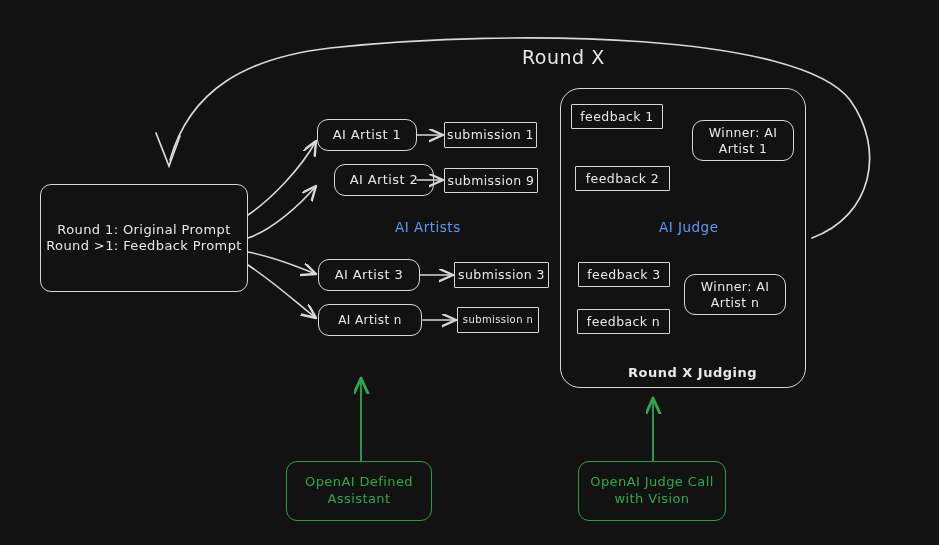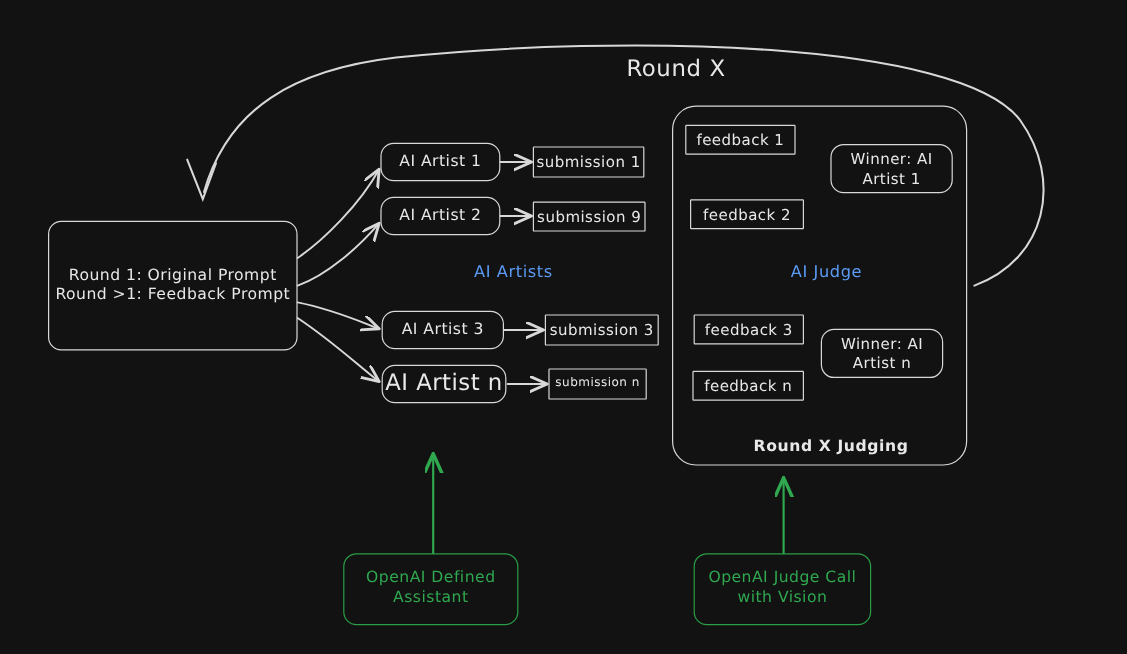--- a/index.html
+++ b/index.html
@@ -108,23 +108,23 @@
   </svg>
 
   <div class="label" style="left:507px; top:46px; font-size:19px;margin-left:15px;">Round X</div>
 
   <div class="node rounded" style="left:40px; top:184px; width:208px; height:108px; font-size:13px; flex-direction:column;">
     <div>Round 1: Original Prompt</div>
     <div>Round &gt;1: Feedback Prompt</div>
   </div>
 
   <div class="node rounded" style="left:317px; top:119px; width:100px; height:32px; font-size:13px;">AI Artist 1</div>
-  <div class="node rounded" style="left:317px; top:164px; width:100px; height:32px; font-size:13px;">AI Artist 2</div>
+  <div class="node rounded" style="left:334px; top:164px; width:100px; height:32px; font-size:13px;">AI Artist 2</div>
   <div class="node rounded" style="left:318px; top:259px; width:102px; height:32px; font-size:13px;">AI Artist 3</div>
-  <div class="node rounded" style="left:318px; top:304px; width:104px; height:32px; font-size:19px;">AI Artist n</div>
+  <div class="node rounded" style="left:318px; top:304px; width:104px; height:32px; font-size:12px;">AI Artist n</div>
 
   <div class="node rect" style="left:444px; top:122px; width:93px; height:26px; font-size:12.5px;">submission 1</div>
   <div class="node rect" style="left:444px; top:168px; width:94px; height:25px; font-size:12.5px;">submission 9</div>
   <div class="node rect" style="left:454px; top:262px; width:95px; height:26px; font-size:12.5px;">submission 3</div>
   <div class="node rect" style="left:457px; top:307px; width:82px; height:26px; font-size:10px;">submission n</div>
 
   <div class="label label-blue" style="left:395px; top:219px; font-size:13.5px;">AI Artists</div>
 
   <div class="panel" style="left:560px; top:88px; width:246px; height:300px;"></div>
 

